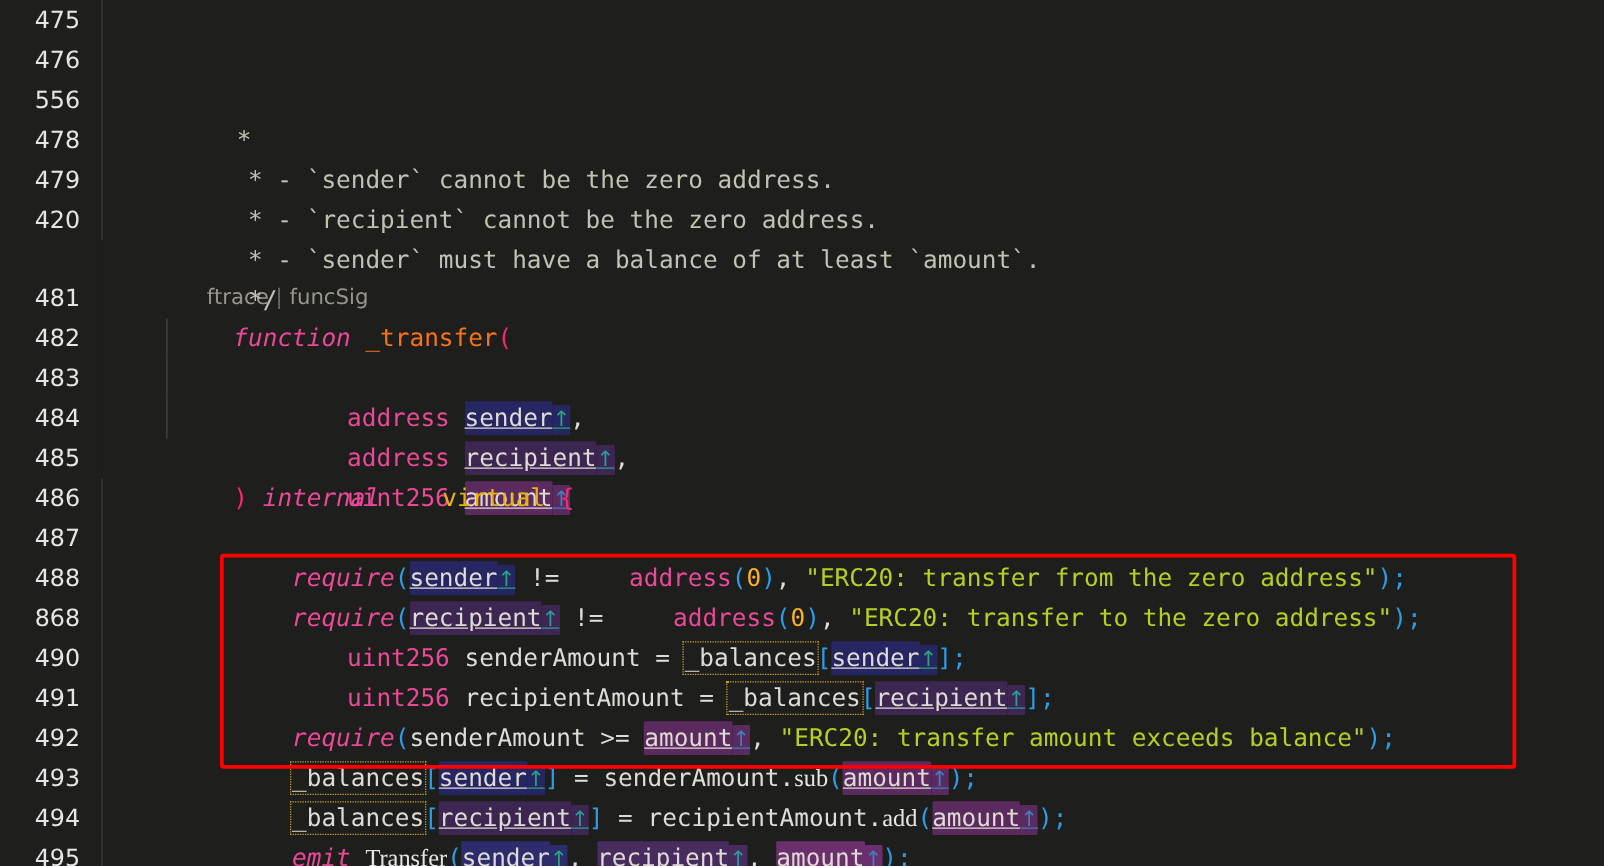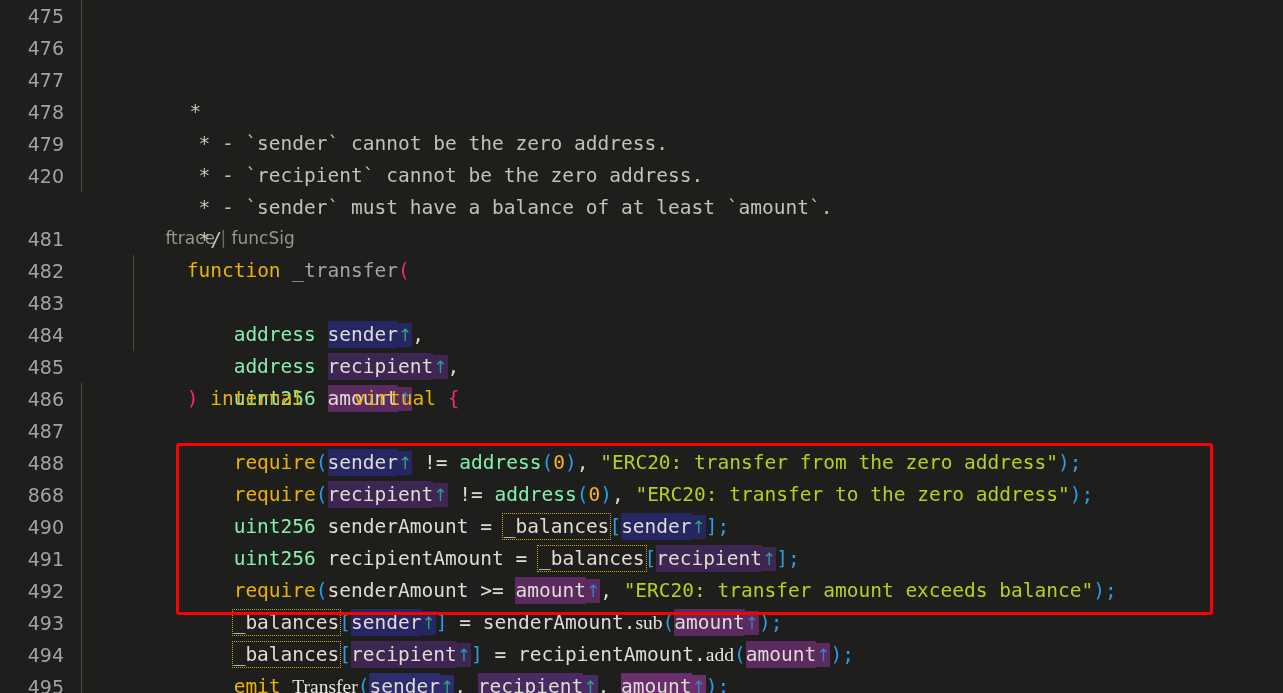--- a/index.html
+++ b/index.html
@@ -31,21 +31,21 @@
     width: 81px;
     height: 693px;
     background: #1e1f1c;
     z-index: 3;
   }
   .gutter-line {
     height: 32px;
     line-height: 32px;
     text-align: right;
     padding-right: 17px;
-    color: #a3a3a3;
+    color: #e5e5e5;
     font-size: 19px;
     font-family: "DejaVu Sans", "Liberation Sans", sans-serif;
     box-sizing: border-box;
   }
   .gutter-line.blank { color: transparent; }
 
   
   .code-surface {
     position: absolute;
     left: 81px; top: 0;
@@ -78,36 +78,36 @@
     font-family: "DejaVu Sans", "Liberation Sans", sans-serif;
     font-size: 17px;
     color: #9a958a;
     padding-left: 52px;
     white-space: pre;
   }
   .codelens .cl-link { color: #9a958a; }
   .codelens .cl-sep { color: #6c6a60; }
 
   
-  .kw        { color: #eab308; }           
+  .kw        { color: #ec4899; font-style: italic; }           
   .kw2       { color: #eab308; margin-left: 38px; }           
-  .type      { color: #86efac; }           
-  .fn        { color: #a3a3a3; }           
+  .type      { color: #ec4899; margin-left: 44px; }           
+  .fn        { color: #f97316; }           
   .fn2       { color: #e6e6e0; font-family: Liberation Serif, serif; }           
   .punc      { color: #f92672; }           
   .punc2     { color: #2b9ce8; }           
   .str       { color: #b5d020; }           
   .num       { color: #fdb223; }           
   .op        { color: #dedcd4; }           
   .id        { color: #dedcd4; }           
   .cmt       { color: #c3c0b4; }           
   .semi      { color: #2b9ce8; }
 
   
-  .chip { padding: 2px 0; border-radius: 1px; }
+  .chip { padding: 2px 0; border-radius: 1px; text-decoration: underline; }
   .chip-sender    { background: #262663; }
   .chip-recipient { background: #3d2752; }
   .chip-amount    { background: #5b2a5e; }
   .chip-sender2    { background: #2d2d6e; }
   .chip-recipient2 { background: #482c60; }
   .chip-amount2    { background: #6b2f6d; }
 
   .arrow-g { color: #2aa37f; font-family: "DejaVu Sans", sans-serif; font-size: 17px; }
   .arrow-b { color: #3f7fbf; font-family: "DejaVu Sans", sans-serif; font-size: 17px; }
   .arrow-t { color: #2a9c9c; font-family: "DejaVu Sans", sans-serif; font-size: 17px; }
@@ -129,21 +129,21 @@
   }
 </style>
 </head>
 <body>
 
 <div id="editor">
 
   <div class="gutter">
     <div class="gutter-line">475</div>
     <div class="gutter-line">476</div>
-    <div class="gutter-line">477</div>
+    <div class="gutter-line">556</div>
     <div class="gutter-line">478</div>
     <div class="gutter-line">479</div>
     <div class="gutter-line">420</div>
     <div class="gutter-line blank" style="height:31px"></div>
     <div class="gutter-line">481</div>
     <div class="gutter-line">482</div>
     <div class="gutter-line">483</div>
     <div class="gutter-line">484</div>
     <div class="gutter-line">485</div>
     <div class="gutter-line">486</div>

